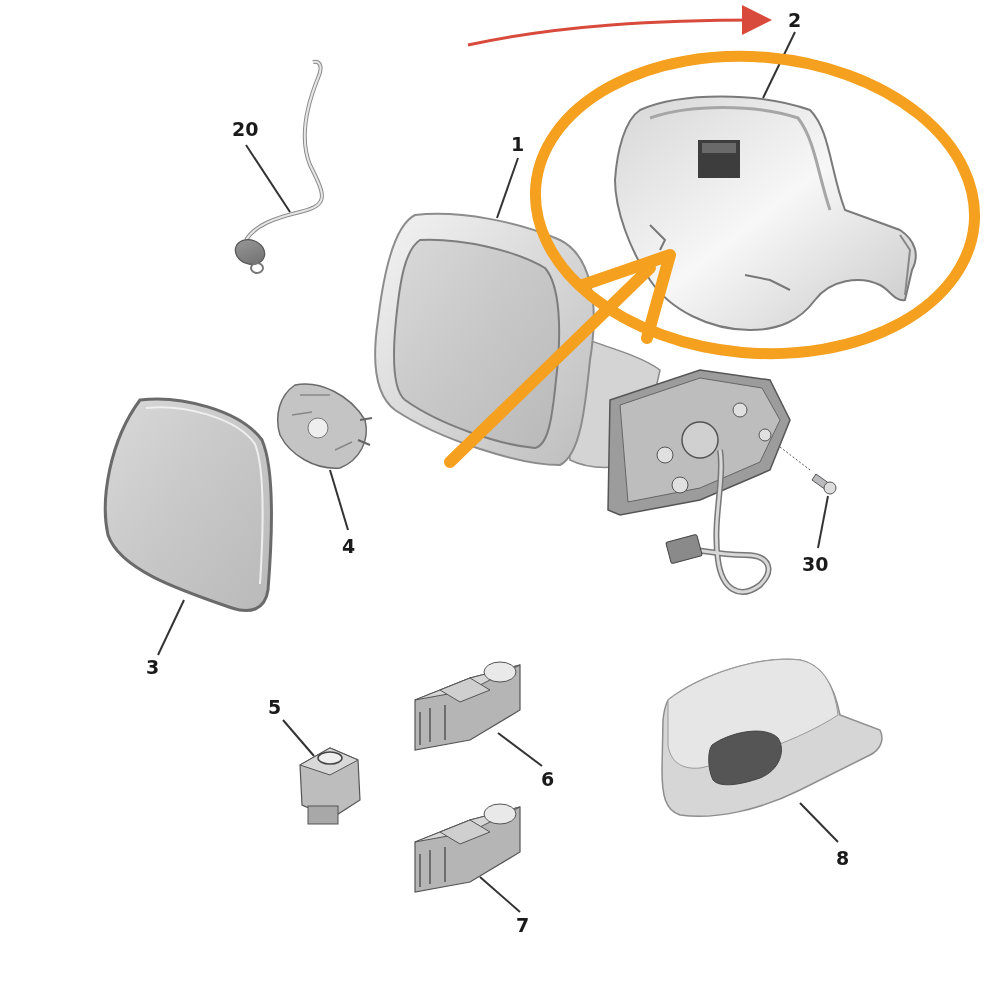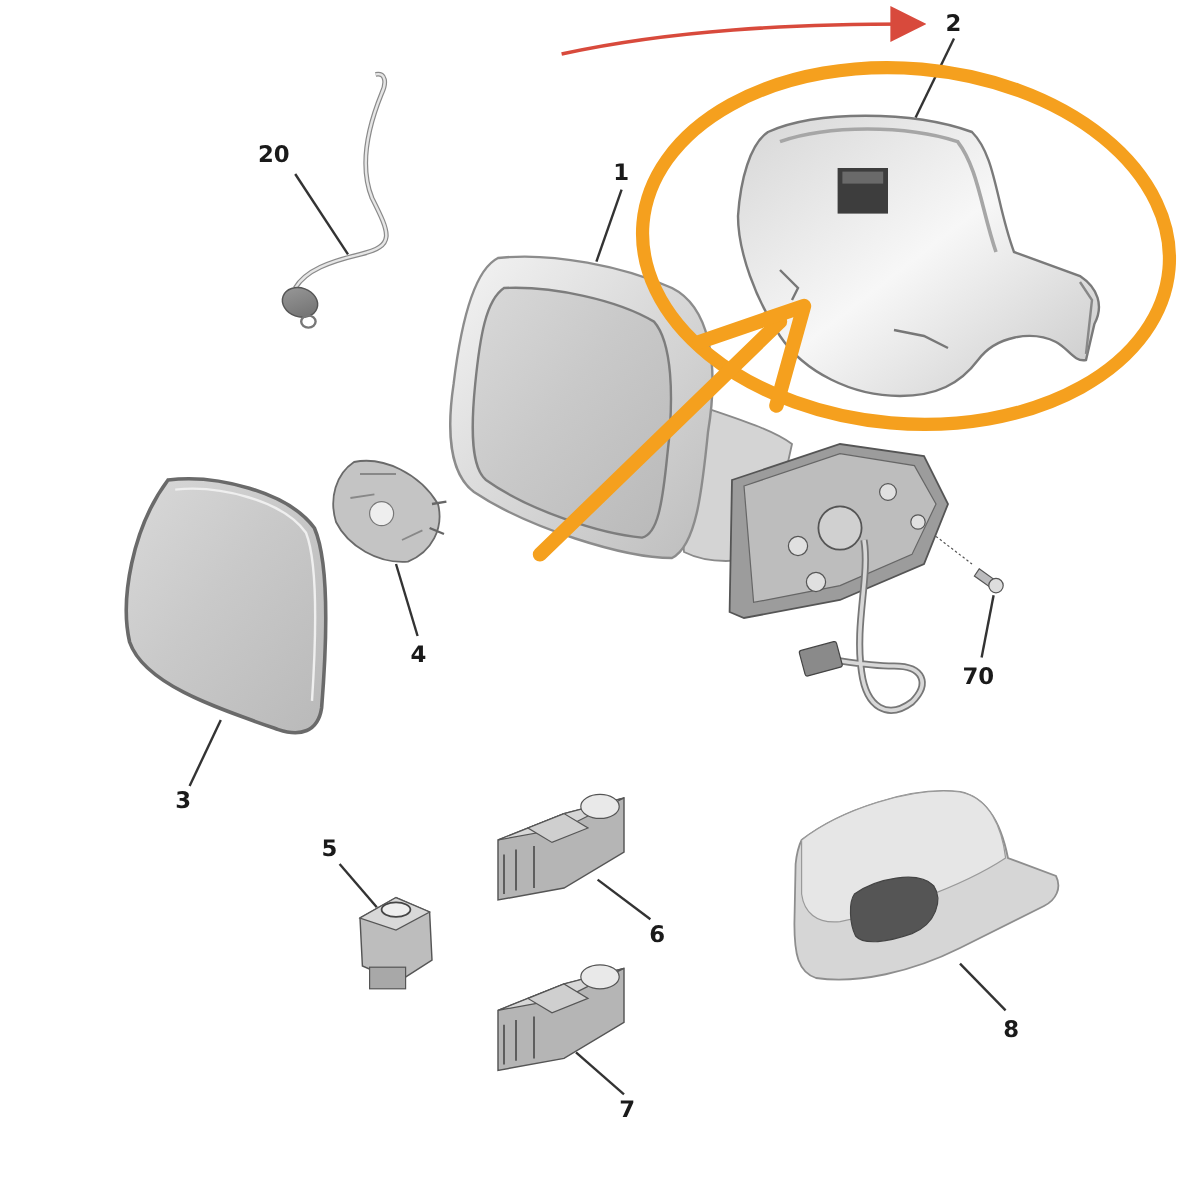--- a/index.html
+++ b/index.html
@@ -143,14 +143,14 @@
 </svg>
 
 <div class="callout" style="left:511px;top:135px;">1</div>
 <div class="callout" style="left:788px;top:11px;">2</div>
 <div class="callout" style="left:146px;top:658px;">3</div>
 <div class="callout" style="left:342px;top:537px;">4</div>
 <div class="callout" style="left:268px;top:698px;">5</div>
 <div class="callout" style="left:541px;top:770px;">6</div>
 <div class="callout" style="left:516px;top:916px;">7</div>
 <div class="callout" style="left:836px;top:849px;">8</div>
-<div class="callout" style="left:215px;top:120px;">20</div>
-<div class="callout" style="left:802px;top:555px;">70</div>
+<div class="callout" style="left:232px;top:120px;">20</div>
+<div class="callout" style="left:802px;top:555px;">30</div>
 
 </body></html>

